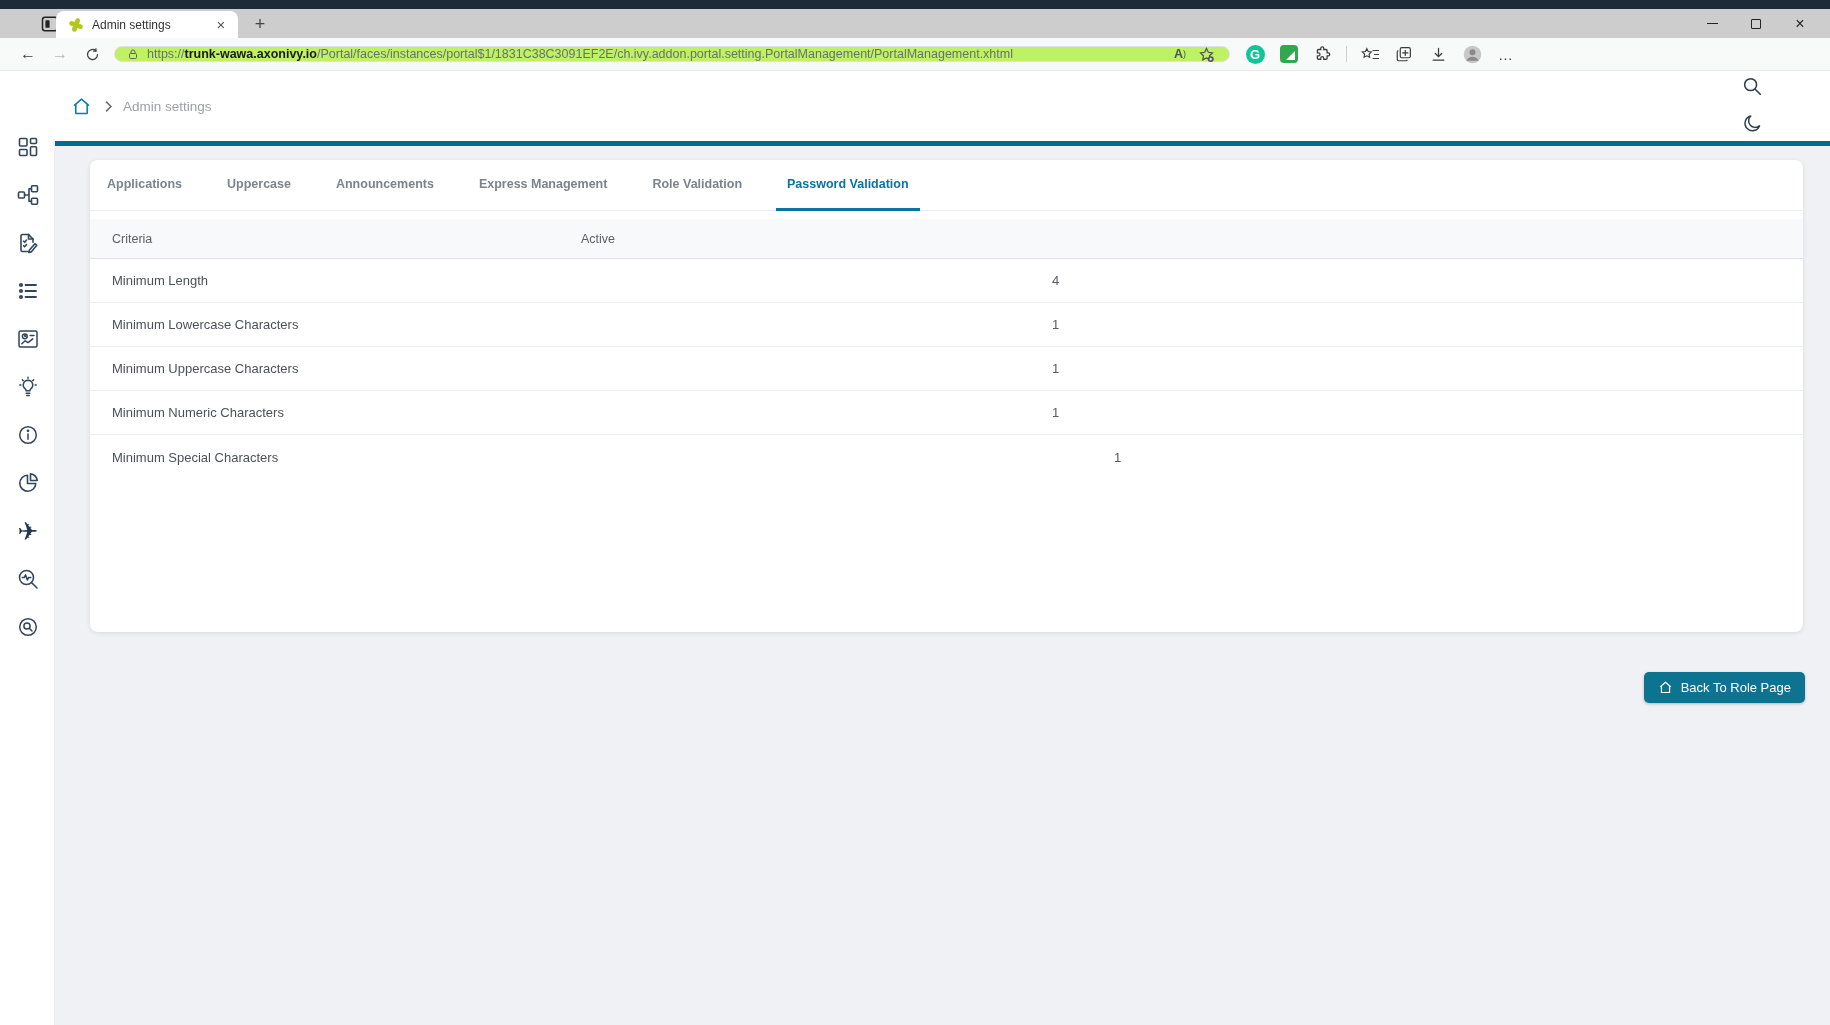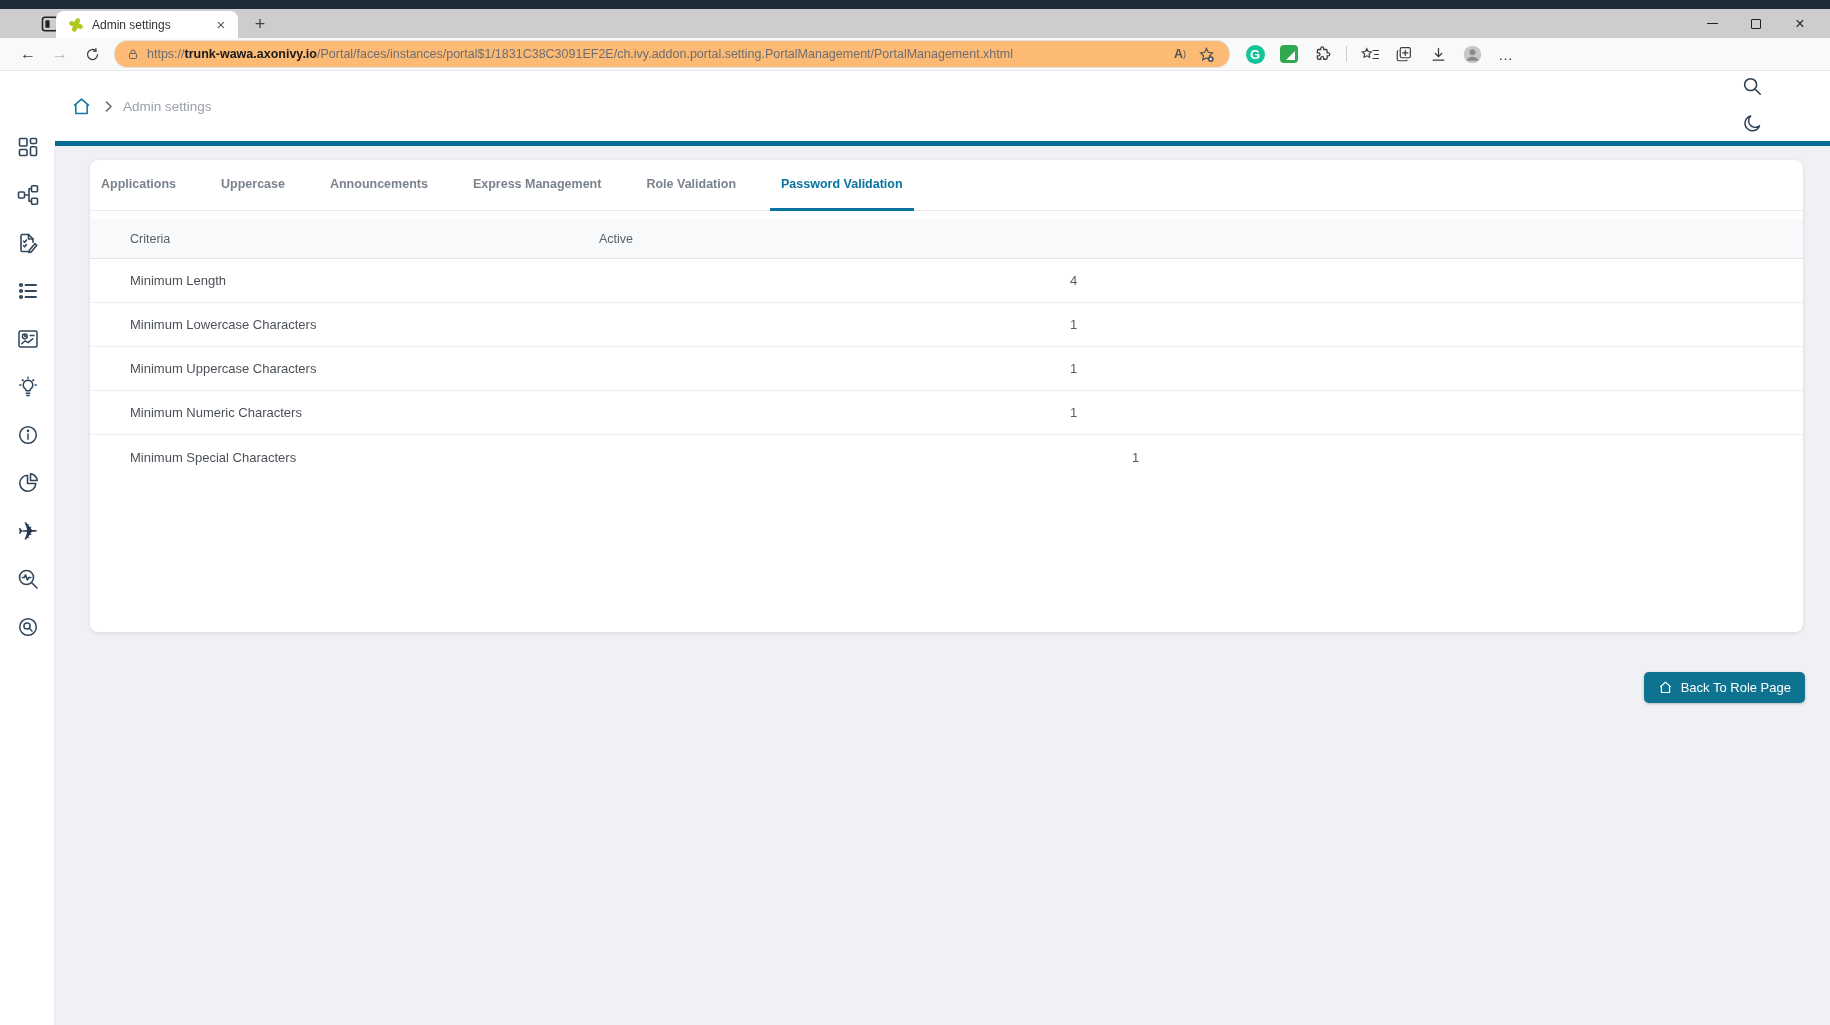--- a/index.html
+++ b/index.html
@@ -17,21 +17,21 @@
   .newtab-btn { position:absolute; left:248px; top:4px; width:24px; height:24px; font-size:18px; font-weight:300; color:#444; text-align:center; line-height:22px; cursor:pointer; }
   .win-controls { position:absolute; right:8px; top:0; height:29px; display:flex; align-items:center; }
   .win-btn { width:44px; height:29px; display:flex; align-items:center; justify-content:center; color:#222; cursor:pointer; }
   .win-btn .min-glyph { width:11px; height:0; border-top:1px solid #222; display:block; }
   .win-btn .max-glyph { width:10px; height:10px; border:1px solid #222; border-radius:1px; display:block; }
   .win-btn.close { font-size:16px; }
 
   #toolbar { position:absolute; top:38px; left:0; width:1830px; height:33px; background:#f8f9f9; border-bottom:1px solid #e6e7e9; display:flex; align-items:center; padding:0 12px; }
   .nav-btn { width:32px; height:26px; display:flex; align-items:center; justify-content:center; font-size:16px; color:#3d3d3d; cursor:pointer; flex:0 0 auto; }
   .nav-btn.disabled { color:#b5b5b5; }
-  #urlbar { flex:0 0 1116px; height:28px; margin-left:6px; background:#fdba74; border:1px solid #e1e1e1; border-radius:13px; display:flex; align-items:center; padding:0 10px 0 12px; }
+  #urlbar { flex:0 0 1116px; height:16px; margin-left:6px; background:#bef264; border:1px solid #e1e1e1; border-radius:13px; display:flex; align-items:center; padding:0 10px 0 12px; }
   #urlbar .lock-icon { flex:0 0 auto; margin-right:8px; display:flex; }
   #url-text { flex:1; font-size:12.5px; white-space:nowrap; overflow:hidden; color:#6b6f73; }
   #url-text .domain { color:#1b1b1b; font-weight:bold; }
   .pill-icon { flex:0 0 auto; width:26px; height:22px; display:flex; align-items:center; justify-content:center; color:#4d5156; cursor:pointer; }
   .read-aloud { font-size:12.5px; font-weight:bold; }
   .read-aloud::after { content:")"; font-size:9px; vertical-align:super; font-weight:normal; }
   #ext-cluster { display:flex; align-items:center; margin-left:10px; gap:4px; }
   .ext-btn { width:30px; height:26px; display:flex; align-items:center; justify-content:center; cursor:pointer; }
   .badge-grammarly { width:19px; height:19px; border-radius:50%; background:#15c39a; color:#fff; font-size:13px; font-weight:bold; text-align:center; line-height:19px; }
   .badge-green { width:18px; height:18px; border-radius:4px; background:#2fa84f; position:relative; overflow:hidden; }
@@ -53,32 +53,32 @@
   
   #sidebar { position:absolute; top:71px; left:0; width:55px; height:954px; background:#ffffff; }
   #sidebar .rail-border { position:absolute; top:75px; right:0; bottom:0; width:1px; background:#eaecee; }
   .side-btn { position:absolute; left:8px; width:40px; height:40px; display:flex; align-items:center; justify-content:center; cursor:pointer; }
   .plane-glyph { font-size:25px; color:#23384e; line-height:1; }
 
   
   #main { position:absolute; top:146px; left:55px; width:1775px; height:879px; background:#eff1f4; }
   #card { position:absolute; left:35px; top:14px; width:1713px; height:472px; background:#fff; border-radius:8px; box-shadow:0 1px 4px rgba(0,0,0,.10); }
 
-  #panel-tabs { height:51px; display:flex; align-items:stretch; gap:23px; padding:0 0; border-bottom:1px solid #e9ecef; }
+  #panel-tabs { height:51px; display:flex; align-items:stretch; gap:23px; padding:0 6px; border-bottom:1px solid #e9ecef; }
   .ptab { display:flex; align-items:center; font-size:12.5px; font-weight:bold; color:#7b838c; padding:0 11px; cursor:pointer; border-bottom:3px solid transparent; margin-bottom:-1px; }
   .ptab.active { color:#0a73a0; border-bottom-color:#0a73a0; }
 
   #control-row { height:54px; display:flex; align-items:center; padding:6px 32px 0 20px; }
   #toggle-label { font-size:13px; color:#4a5158; margin-right:12px; }
   #toggle { width:40px; height:22px; border-radius:11px; background:#0f7494; position:relative; cursor:pointer; flex:0 0 auto; }
   #toggle .knob { position:absolute; right:3px; top:3px; width:16px; height:16px; border-radius:50%; background:#0a5b73; }
   #save-btn { margin-left:auto; height:30px; min-width:77px; background:#63a2bd; border:none; border-radius:5px; color:#fff; font-size:13px; font-family:inherit; display:flex; align-items:center; gap:7px; padding:0 13px; cursor:pointer; }
 
   #criteria-table { margin-top:8px; font-size:13px; }
-  .t-head, .t-row { display:grid; grid-template-columns:469px 471px auto; padding-left:40px; align-items:center; }
+  .t-head, .t-row { display:grid; grid-template-columns:469px 471px auto; padding-left:22px; align-items:center; }
   .t-head { height:40px; background:#f8f9fb; border-bottom:1px solid #dfe3e7; color:#5a6168; font-size:12.5px; }
   .t-row { height:44px; border-bottom:1px solid #eceef1; color:#4b5158; }
   .t-row:last-child { border-bottom:none;gap:31px; }
   .checkbox { width:20px; height:20px; border-radius:5px; background:#0f7494; position:relative; cursor:pointer; }
   .checkbox::after { content:""; position:absolute; left:5px; top:5.5px; width:9px; height:4.5px; border-left:2px solid #fff; border-bottom:2px solid #fff; transform:rotate(-45deg); }
   .value-cell { color:#565c64; }
 
   #back-home-btn { position:absolute; right:25px; top:526px; height:31px; background:#0d7391; border:none; border-radius:5px; color:#fff; font-size:13px; font-family:inherit; display:flex; align-items:center; gap:8px; padding:0 14px; cursor:pointer; box-shadow:0 1px 3px rgba(0,0,0,.25); }
 
   svg { display:block; }

